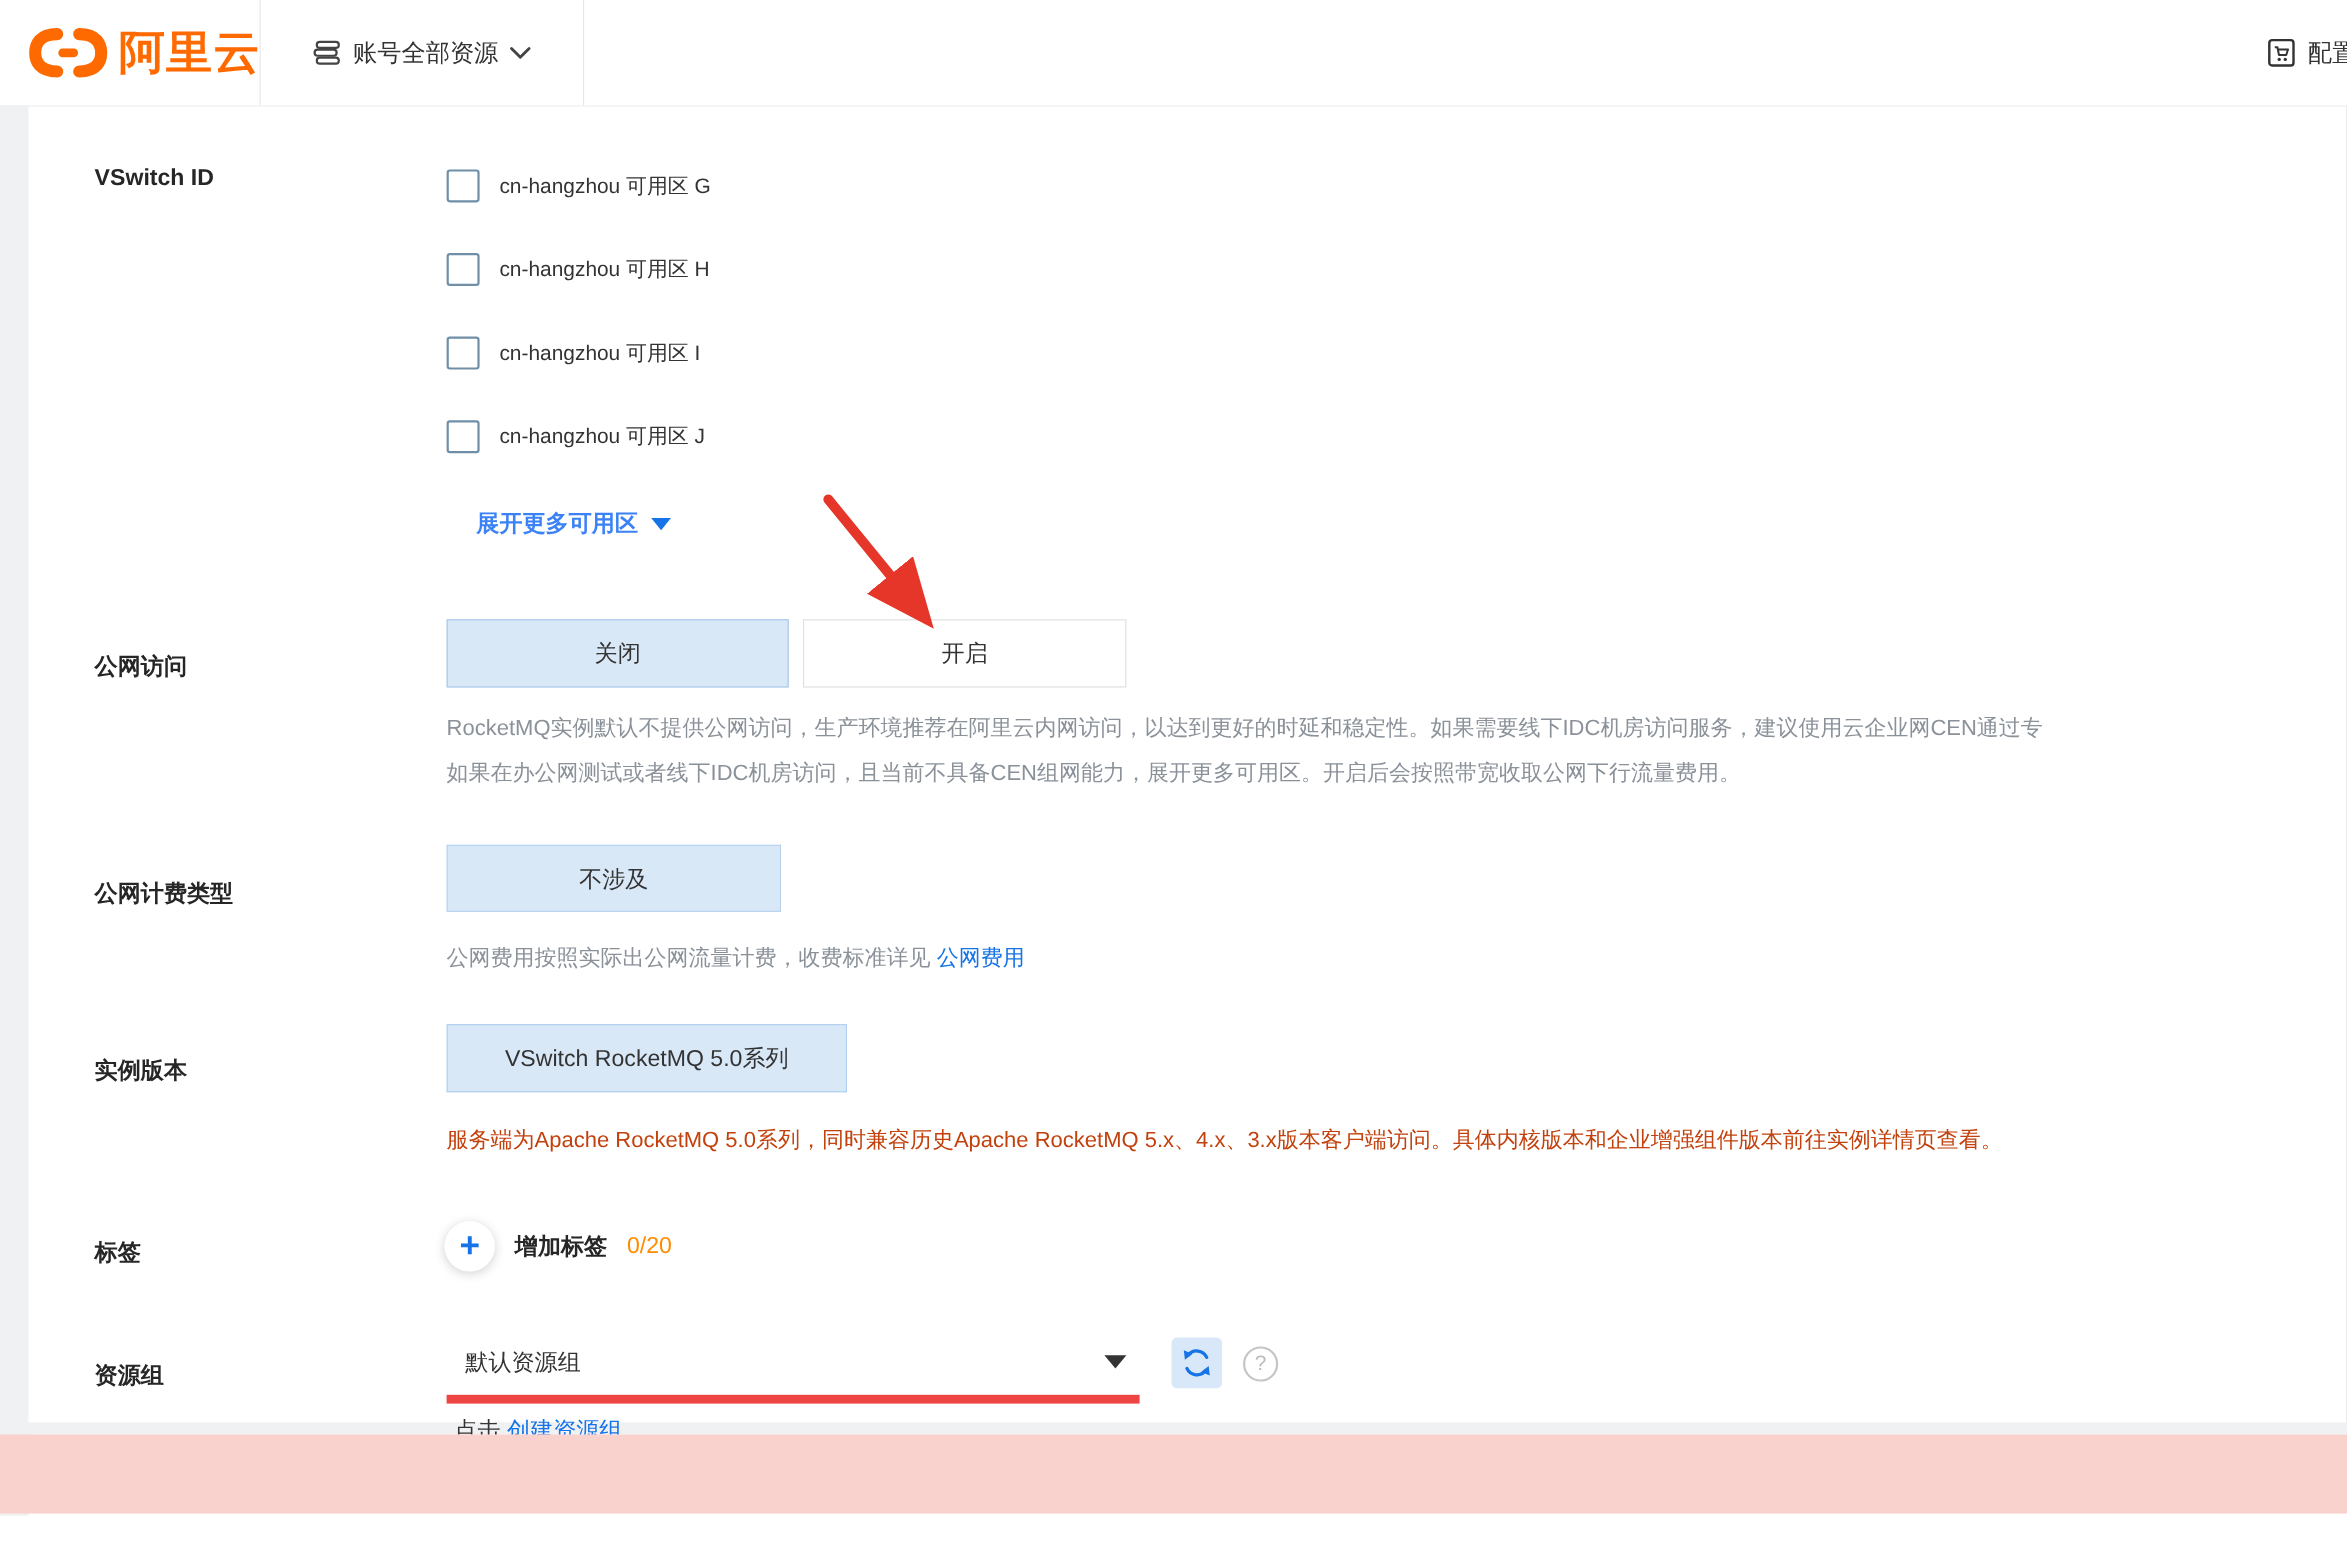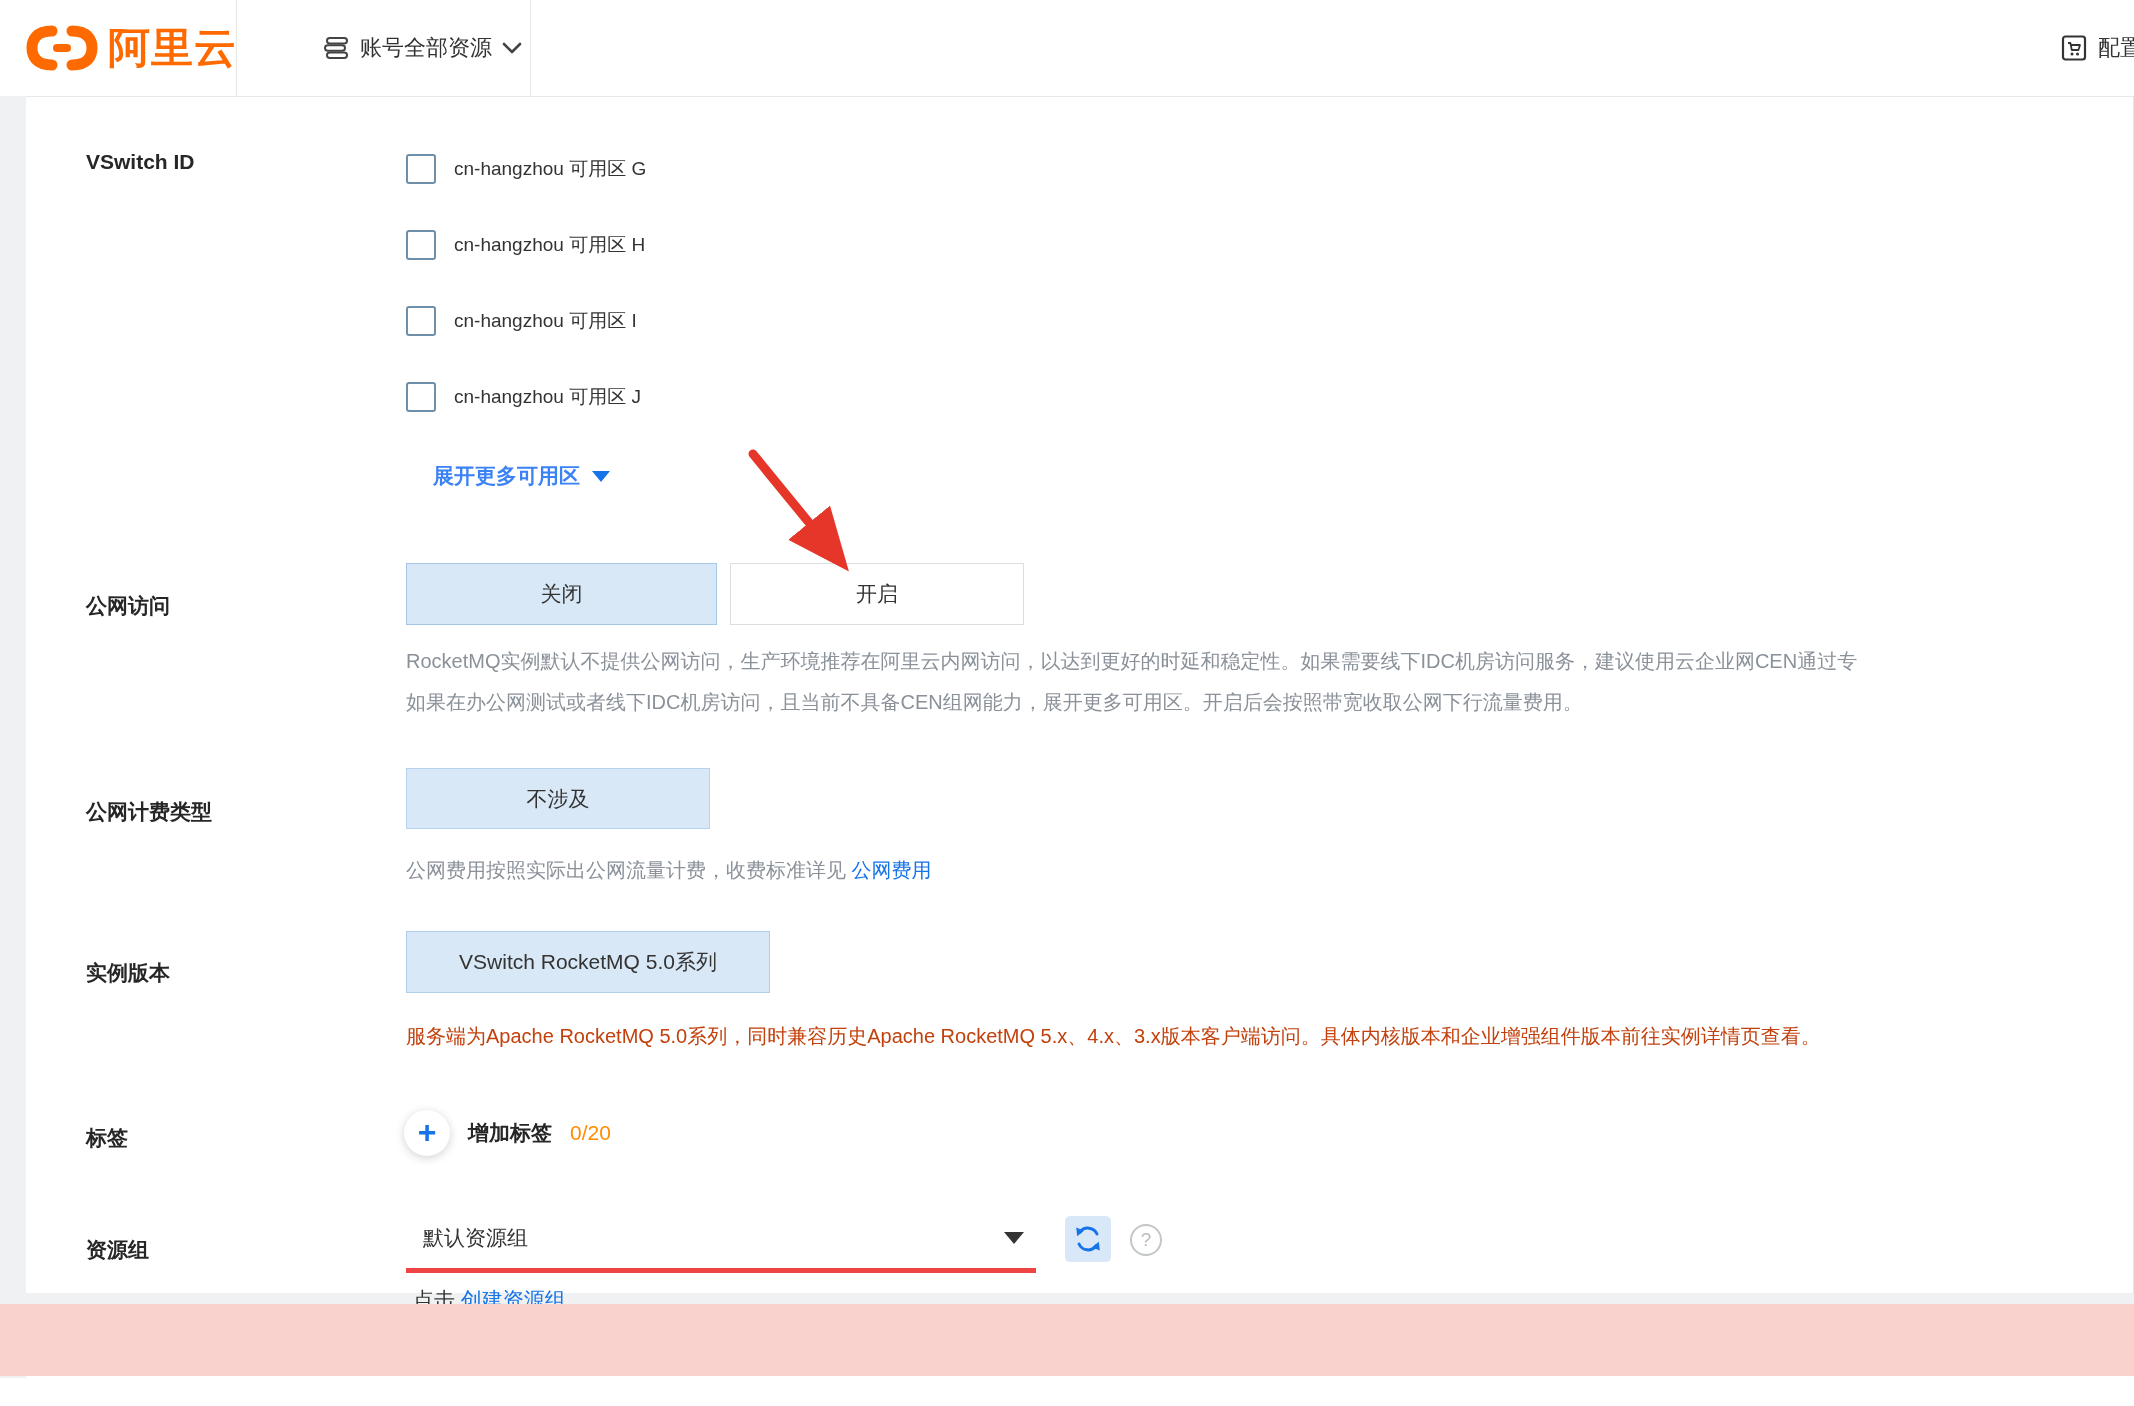--- a/index.html
+++ b/index.html
@@ -9,21 +9,21 @@
     background:#ffffff;
     overflow:hidden;
     font-family:"Liberation Sans","DejaVu Sans",sans-serif;
     color:#333;
   }
   
   .header{position:absolute;left:0;top:0;width:2134px;height:96px;background:#fff;border-bottom:1px solid #e8e8e8;}
   .logo{position:absolute;left:24px;top:0;height:96px;display:flex;align-items:center;gap:8px;}
   .logo-text{font-size:42px;font-weight:bold;color:#ff6a00;letter-spacing:1px;}
   .hdr-divider{position:absolute;top:0;width:1px;height:96px;background:#e6e6e6;}
-  .account-menu{position:absolute;left:236px;top:0;width:294px;height:96px;display:flex;align-items:center;justify-content:center;gap:10px;cursor:pointer;margin-left:39px;}
+  .account-menu{position:absolute;left:236px;top:0;width:294px;height:96px;display:flex;align-items:center;justify-content:center;gap:10px;cursor:pointer;}
   .account-label{font-size:22px;color:#333;}
   .hdr-right{position:absolute;left:2060px;top:0;height:96px;display:flex;align-items:center;gap:10px;white-space:nowrap;}
   .hdr-right-label{font-size:22px;color:#333;}
   
   .left-strip{position:absolute;left:0;top:96px;width:26px;height:1282px;background:#f0f1f2;}
   .panel{position:absolute;left:26px;top:97px;width:2108px;height:1196px;background:#fff;box-shadow:-1px 0 0 #e3e4e5 inset;}
   .footer-gray{position:absolute;left:0;top:1293px;width:2134px;height:11px;background:#f0f1f2;}
   .pink-bar{position:absolute;left:0;top:1304px;width:2134px;height:72px;background:#f9d2ce;z-index:6;}
   
   .row-label{position:absolute;left:86px;font-size:21px;font-weight:600;color:#262626;white-space:nowrap;}
@@ -36,21 +36,21 @@
   .btn-selected{background:#d9e8f7;border:1px solid #a6c6e8;}
   .btn-plain{background:#fff;border:1px solid #dedede;}
   .desc{position:absolute;left:406px;font-size:20px;color:#8a9199;white-space:nowrap;overflow:hidden;width:1728px;}
   .desc-dark{color:#c2410c;}
   .link{color:#1673e8;cursor:pointer;}
   .add-tag{position:absolute;left:404px;top:1110px;display:flex;align-items:center;gap:18px;}
   .plus-circle{width:46px;height:46px;border-radius:50%;background:#fff;box-shadow:0 2px 10px rgba(0,0,0,0.18);display:flex;align-items:center;justify-content:center;cursor:pointer;}
   .plus-glyph{color:#1673e8;font-size:32px;font-weight:bold;line-height:1;margin-top:-3px;}
   .add-tag-label{font-size:21px;font-weight:600;color:#262626;}
   .tag-count{font-size:21px;color:#ff8c00;}
-  .select{position:absolute;left:406px;top:1208px;width:630px;height:60px;border-bottom:5px solid #ef4444;cursor:pointer;}
+  .select{position:absolute;left:406px;top:1208px;width:630px;height:60px;border-bottom:8px solid #ef4444;cursor:pointer;}
   .select-value{position:absolute;left:17px;top:16px;font-size:21px;color:#333;white-space:nowrap;}
   .caret-down-dark{position:absolute;right:12px;top:24px;width:0;height:0;border-left:10px solid transparent;border-right:10px solid transparent;border-top:12px solid #333;}
   .refresh-btn{position:absolute;left:1065px;top:1216px;width:46px;height:46px;border-radius:5px;background:#d9e8f8;display:flex;align-items:center;justify-content:center;cursor:pointer;}
   .help-circle{position:absolute;left:1130px;top:1224px;width:28px;height:28px;border:2px solid #c3c6c9;border-radius:50%;color:#b9bcbf;font-size:19px;display:flex;align-items:center;justify-content:center;cursor:pointer;}
   .rg-hint{position:absolute;left:413px;top:1286px;font-size:21px;white-space:nowrap;z-index:5;}
   .arrow-overlay{position:absolute;left:735px;top:440px;z-index:4;pointer-events:none;}
   .icon{display:inline-flex;}
 </style>
 </head>
 <body>

